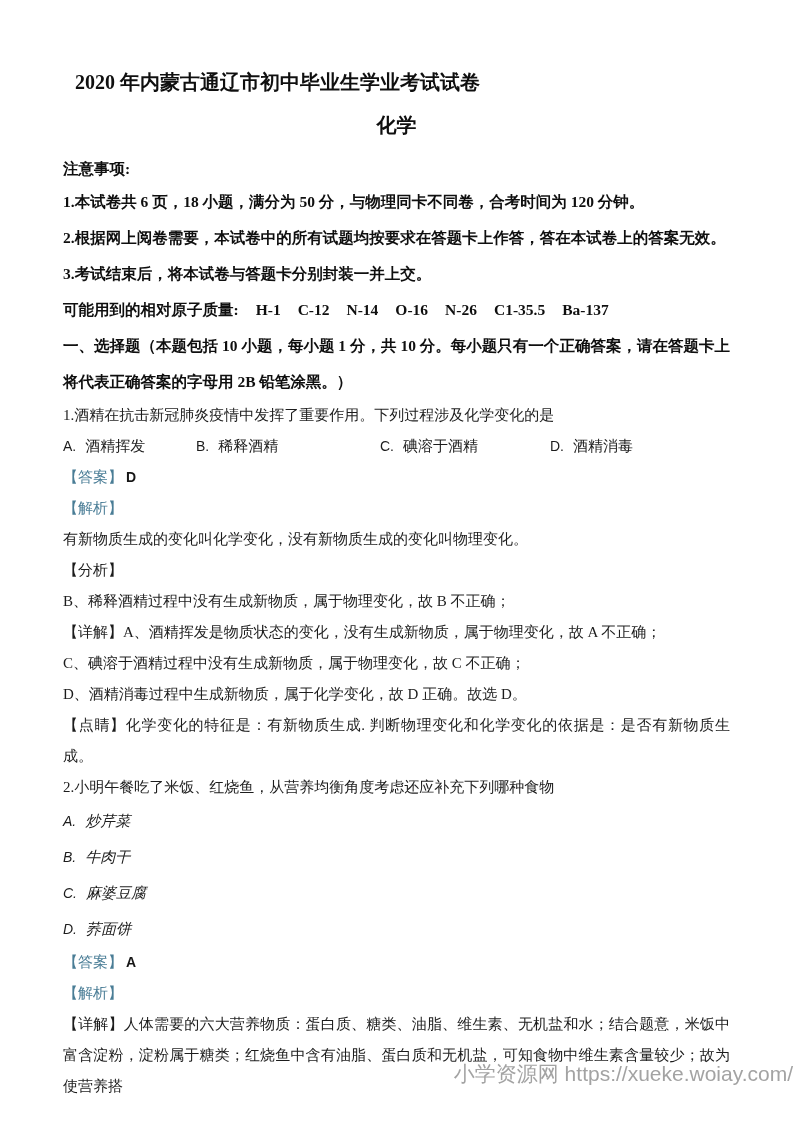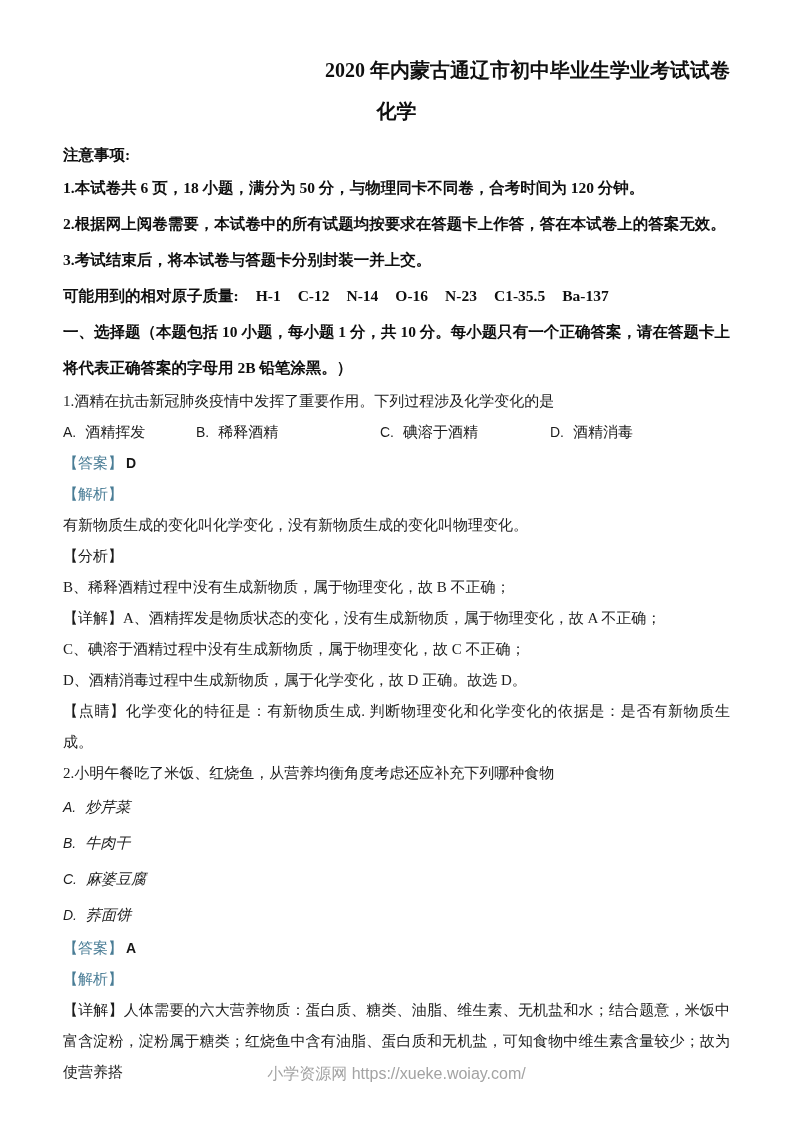--- a/index.html
+++ b/index.html
@@ -9,24 +9,24 @@
     width: 793px;
     height: 1122px;
     margin: 0 auto;
     background: #ffffff;
     padding: 54px 63px 0 63px;
     overflow: hidden;
     font-family: "Liberation Serif", "DejaVu Serif", serif;
     color: #1c1c1c;
   }
   .doc-title {
-    margin: 0;
+    margin: 12px;
     font-size: 20px;
     font-weight: bold;
-    text-align: right;
+    text-align: left;
     line-height: 32px;
     color: #0f0f0f;
   }
   .doc-subject {
     margin: 10px 0 0 0;
     font-size: 20px;
     font-weight: bold;
     text-align: center;
     line-height: 30px;
     color: #0f0f0f;
@@ -78,41 +78,41 @@
     font-size: 14px;
     font-weight: 600;
     margin-left: 3px;
     color: #161616;
   }
   .footer {
     position: absolute;
     top: 1062px;
     left: 0;
     width: 100%;
-    text-align: center;
+    text-align: right;
     font-family: "Liberation Sans", "DejaVu Sans", sans-serif;
-    font-size: 16px;
+    font-size: 21px;
     line-height: 24px;
     color: #a3a3a3;
   }
 </style>
 </head>
 <body>
 
 <div class="page">
 
   <h1 class="doc-title">2020 年内蒙古通辽市初中毕业生学业考试试卷</h1>
   <h2 class="doc-subject">化学</h2>
 
   <p class="notice-head">注意事项:</p>
   <p class="bold-line">1.本试卷共 6 页，18 小题，满分为 50 分，与物理同卡不同卷，合考时间为 120 分钟。</p>
   <p class="bold-line">2.根据网上阅卷需要，本试卷中的所有试题均按要求在答题卡上作答，答在本试卷上的答案无效。</p>
   <p class="bold-line">3.考试结束后，将本试卷与答题卡分别封装一并上交。</p>
 
-  <p class="bold-line atomic-line"><span>可能用到的相对原子质量:</span><span class="mass">H-1</span><span class="mass">C-12</span><span class="mass">N-14</span><span class="mass">O-16</span><span class="mass">N-23</span><span class="mass">C1-35.5</span><span class="mass">Ba-137</span></p>
+  <p class="bold-line atomic-line"><span>可能用到的相对原子质量:</span><span class="mass">H-1</span><span class="mass">C-12</span><span class="mass">N-14</span><span class="mass">O-16</span><span class="mass">N-26</span><span class="mass">C1-35.5</span><span class="mass">Ba-137</span></p>
 
   <p class="bold-line">一、选择题（本题包括 10 小题，每小题 1 分，共 10 分。每小题只有一个正确答案，请在答题卡上将代表正确答案的字母用 2B 铅笔涂黑。）</p>
 
   <p class="q">1.酒精在抗击新冠肺炎疫情中发挥了重要作用。下列过程涉及化学变化的是</p>
 
   <div class="opt-row">
     <span><span class="opt-label">A.</span><span>酒精挥发</span></span>
     <span><span class="opt-label">B.</span><span>稀释酒精</span></span>
     <span><span class="opt-label">C.</span><span>碘溶于酒精</span></span>
     <span><span class="opt-label">D.</span><span>酒精消毒</span></span>

